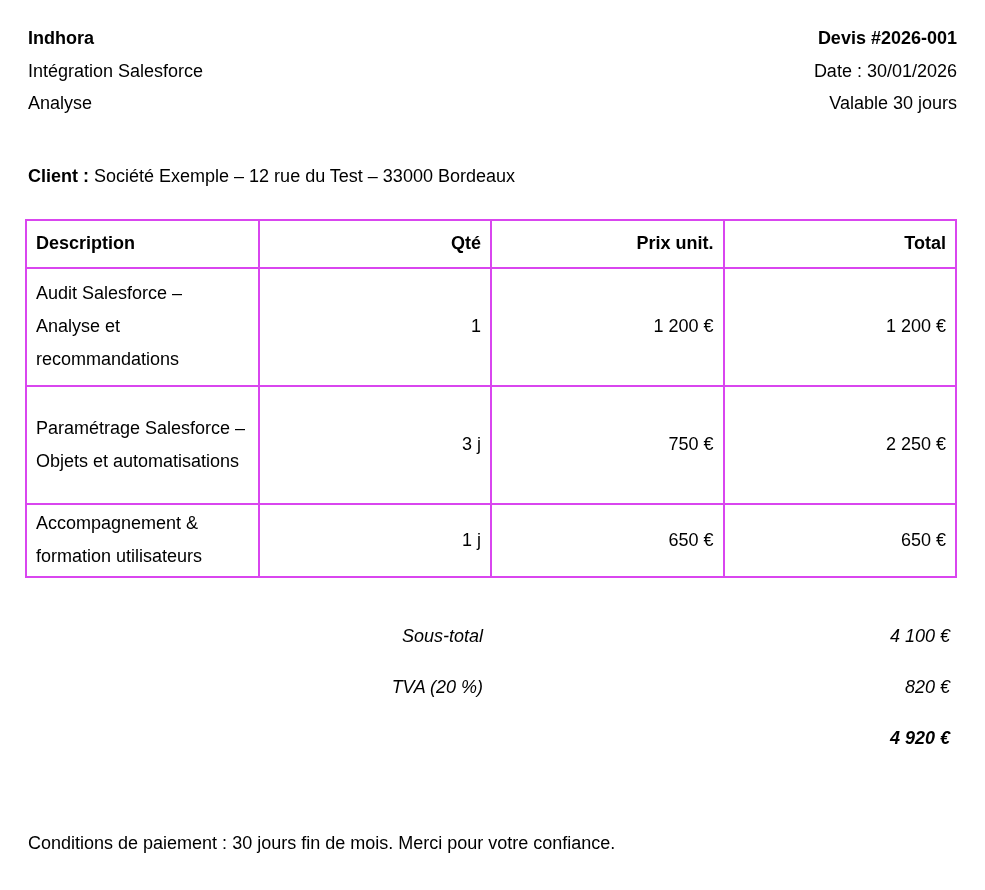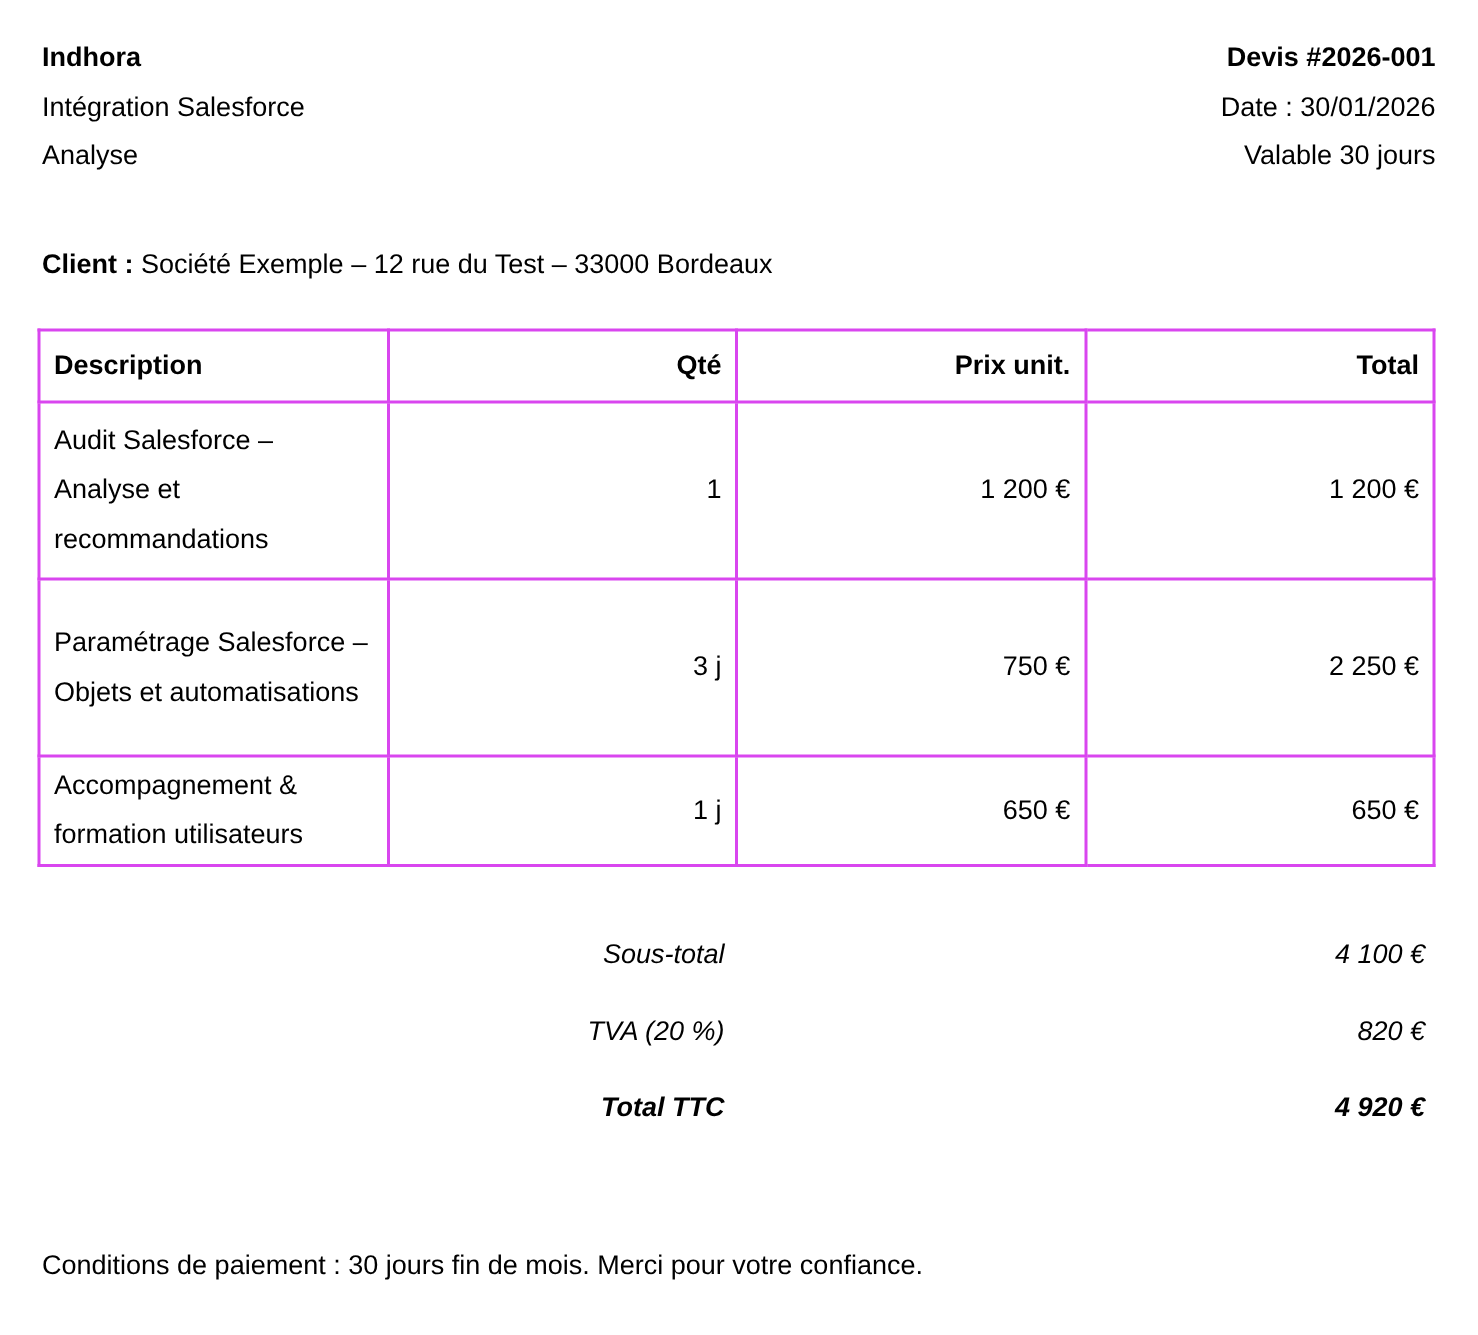--- a/index.html
+++ b/index.html
@@ -159,20 +159,19 @@
   <div class="totals">
     <div class="totals-row">
       <div class="totals-label">Sous-total</div>
       <div class="totals-value">4 100 €</div>
     </div>
     <div class="totals-row">
       <div class="totals-label">TVA (20 %)</div>
       <div class="totals-value">820 €</div>
     </div>
     <div class="totals-row grand">
-      <div class="totals-label">Total TTC</div>
       <div class="totals-value">4 920 €</div>
     </div>
   </div>
 
   <div class="footer-note">Conditions de paiement : 30 jours fin de mois. Merci pour votre confiance.</div>
 
 </div>
 
 </body></html>

